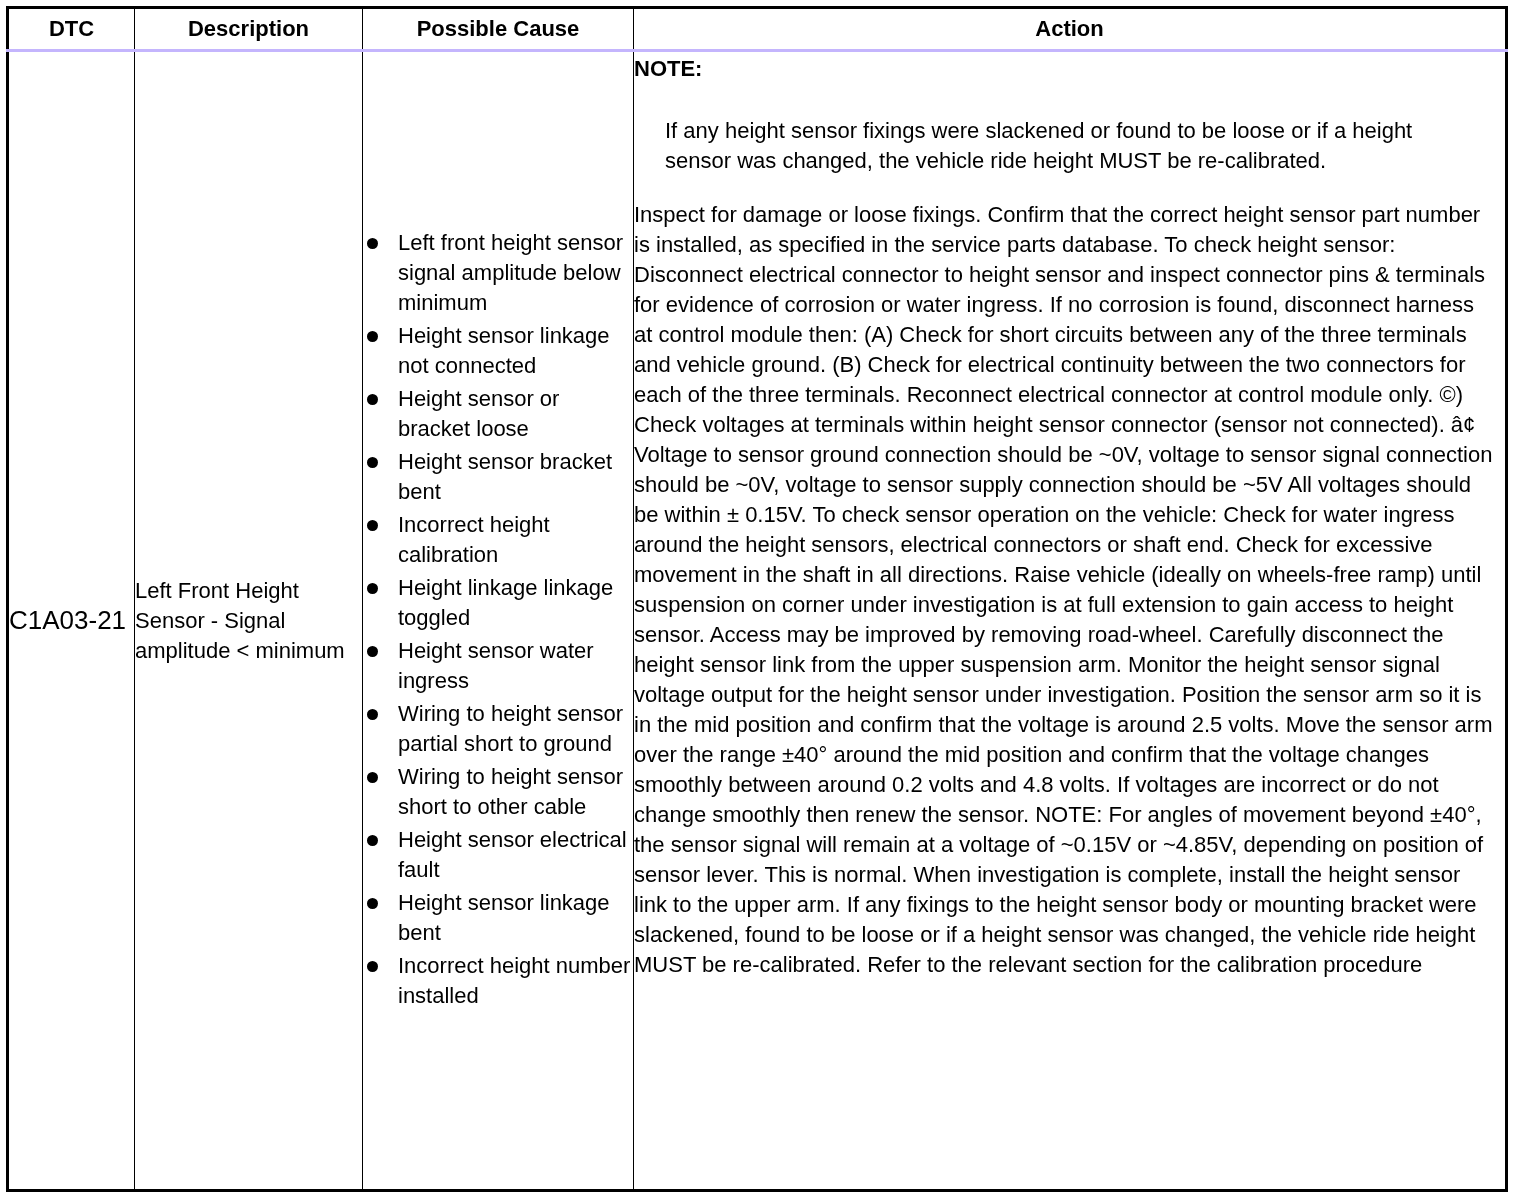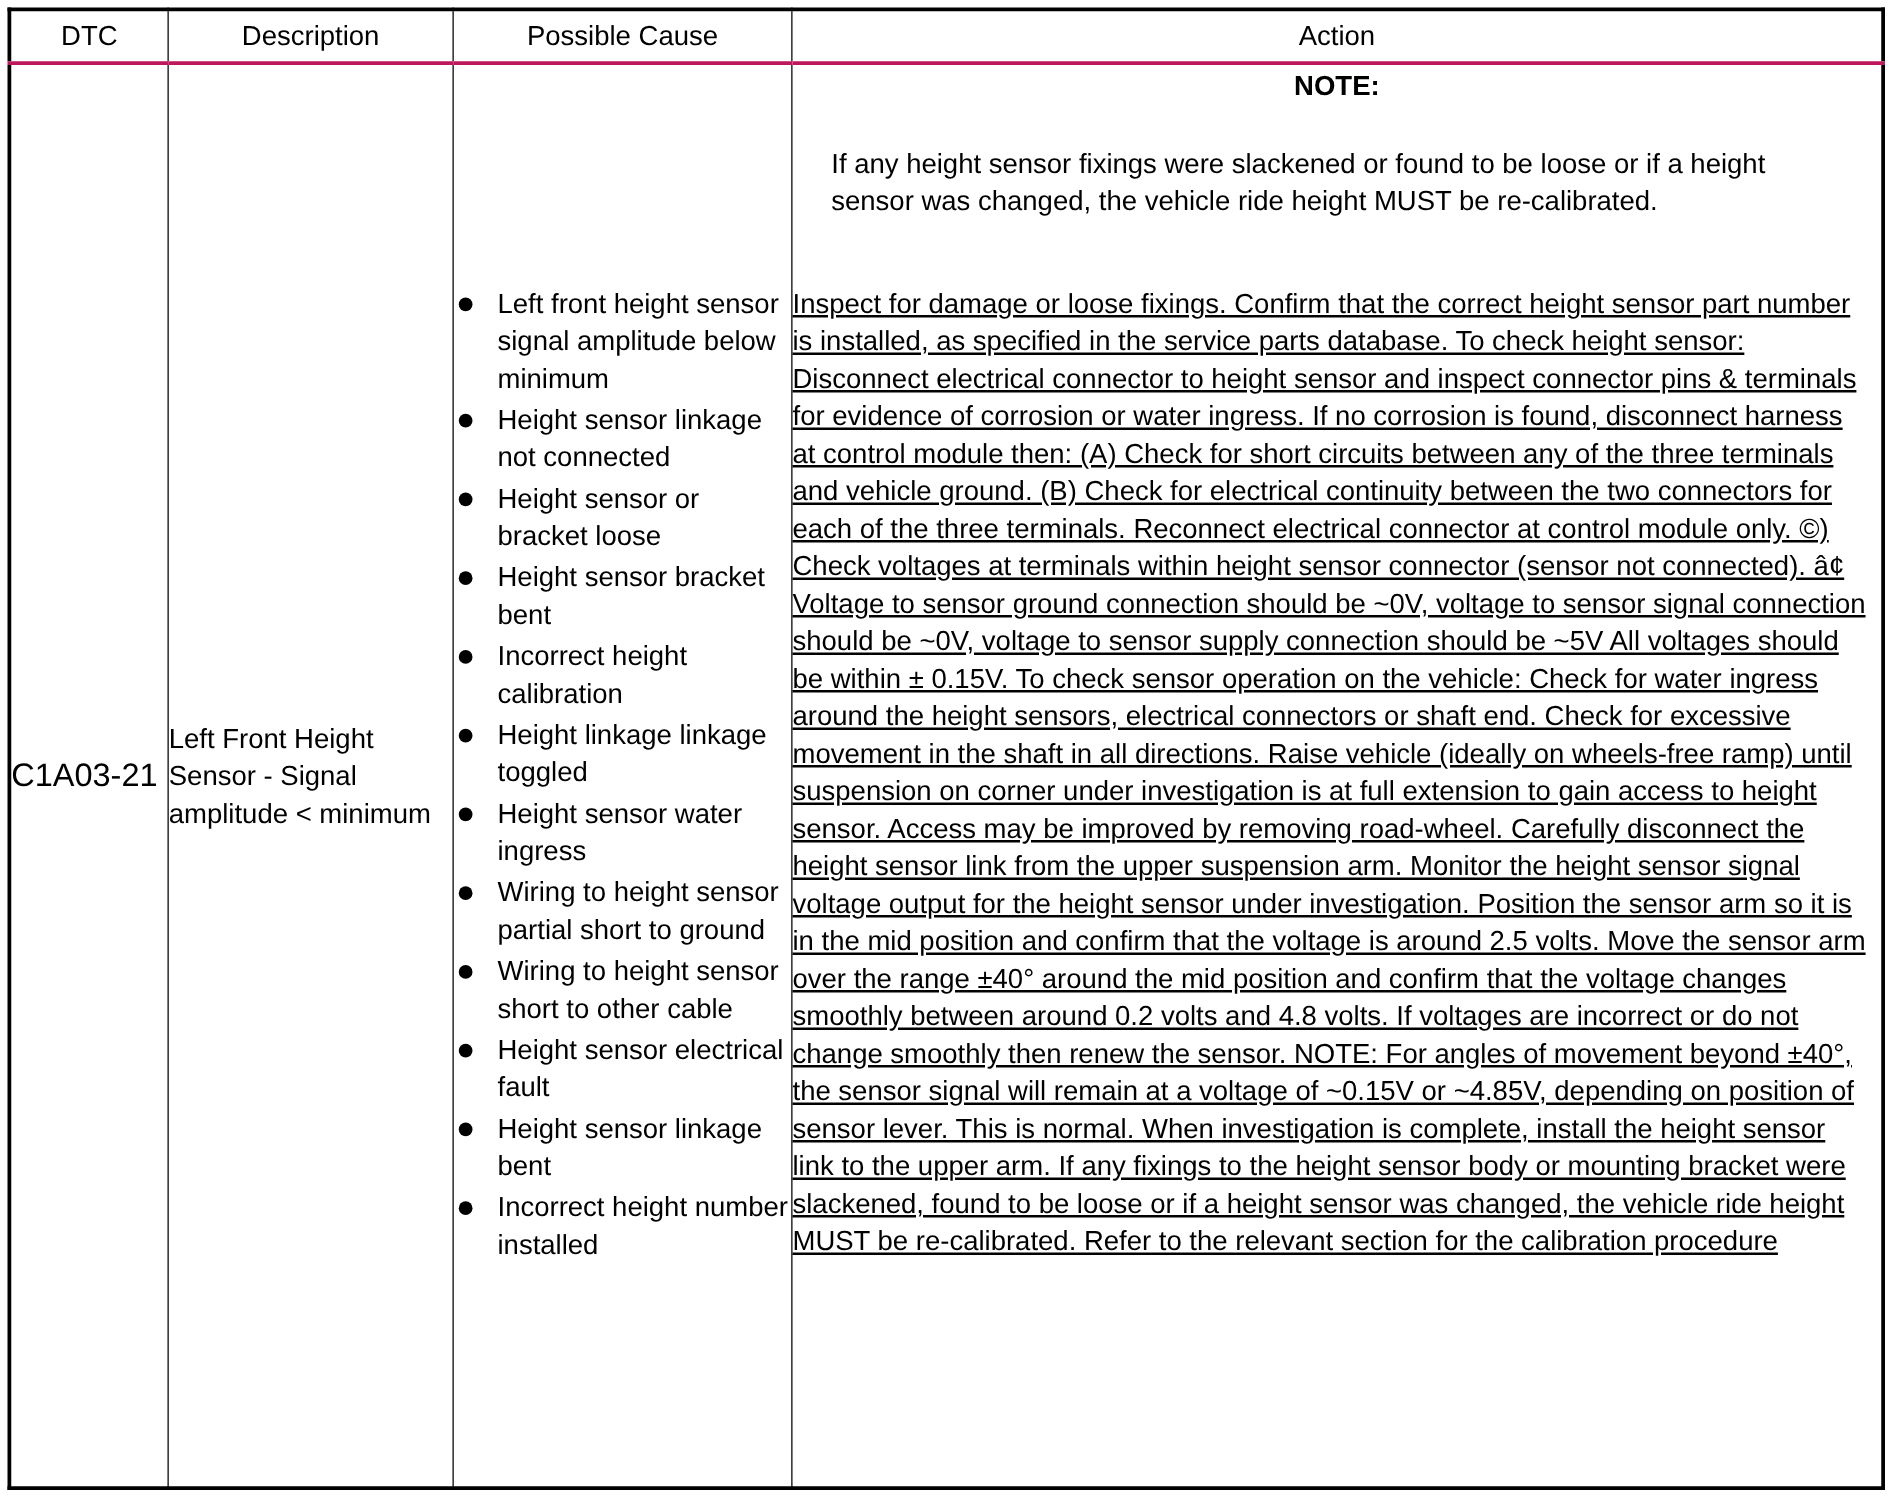--- a/index.html
+++ b/index.html
@@ -1,34 +1,34 @@
 <!DOCTYPE html>
 <html><head>
 <meta charset="utf-8">
 <style>
   html, body { margin: 0; padding: 0; background: #ffffff; }
   body { width: 1520px; height: 1198px; position: relative; overflow: hidden;
          font-family: "Liberation Sans", sans-serif; color: #000; }
   table.dtc { position: absolute; left: 6px; top: 6px; width: 1502px; height: 1186px;
               border-collapse: collapse; border: 3px solid #000; table-layout: fixed; }
   table.dtc th, table.dtc td { border: 1.5px solid #000; padding: 0; }
-  table.dtc th { height: 40px; font-size: 22px; font-weight: normal; text-align: center; vertical-align: middle;
-                 border-bottom: 3px solid #be185d; }
+  table.dtc th { height: 40px; font-size: 22px; font-weight: bold; text-align: center; vertical-align: middle;
+                 border-bottom: 3px solid #c4b5fd; }
   col.c1 { width: 127px; } col.c2 { width: 228px; } col.c3 { width: 271px; } col.c4 { width: auto; }
   td.dtc-code { font-size: 26px; vertical-align: middle; padding-left: 5px; }
   td.desc { font-size: 22px; vertical-align: middle; padding-left: 6px; line-height: 30px; }
   td.causes { vertical-align: middle; padding: 0 6px 0 20px; }
   ul.cause-list { list-style: none; margin: 0; padding: 0; font-size: 22px; line-height: 30px; }
   ul.cause-list li { position: relative; padding-left: 35px; margin-bottom: 3px; }
   ul.cause-list li .bullet { position: absolute; left: 4px; top: 10px; width: 11px; height: 11px;
                               border-radius: 50%; background: #000; }
   td.action { vertical-align: top; padding: 8px 8px 0 6px; font-size: 22px; line-height: 30px; }
-  .note-title { font-weight: bold; margin-top: 2px; text-align: center; }
+  .note-title { font-weight: bold; margin-top: 2px; }
   .note-body { margin: 32px 0 0 31px; width: 760px; }
-  .action-body { margin-top: 52px; width: 862px; text-decoration: underline; }
+  .action-body { margin-top: 24px; width: 862px; }
 </style>
 </head>
 <body>
 
 <table class="dtc">
   <colgroup>
       <col class="c1">
       <col class="c2">
       <col class="c3">
       <col class="c4">

